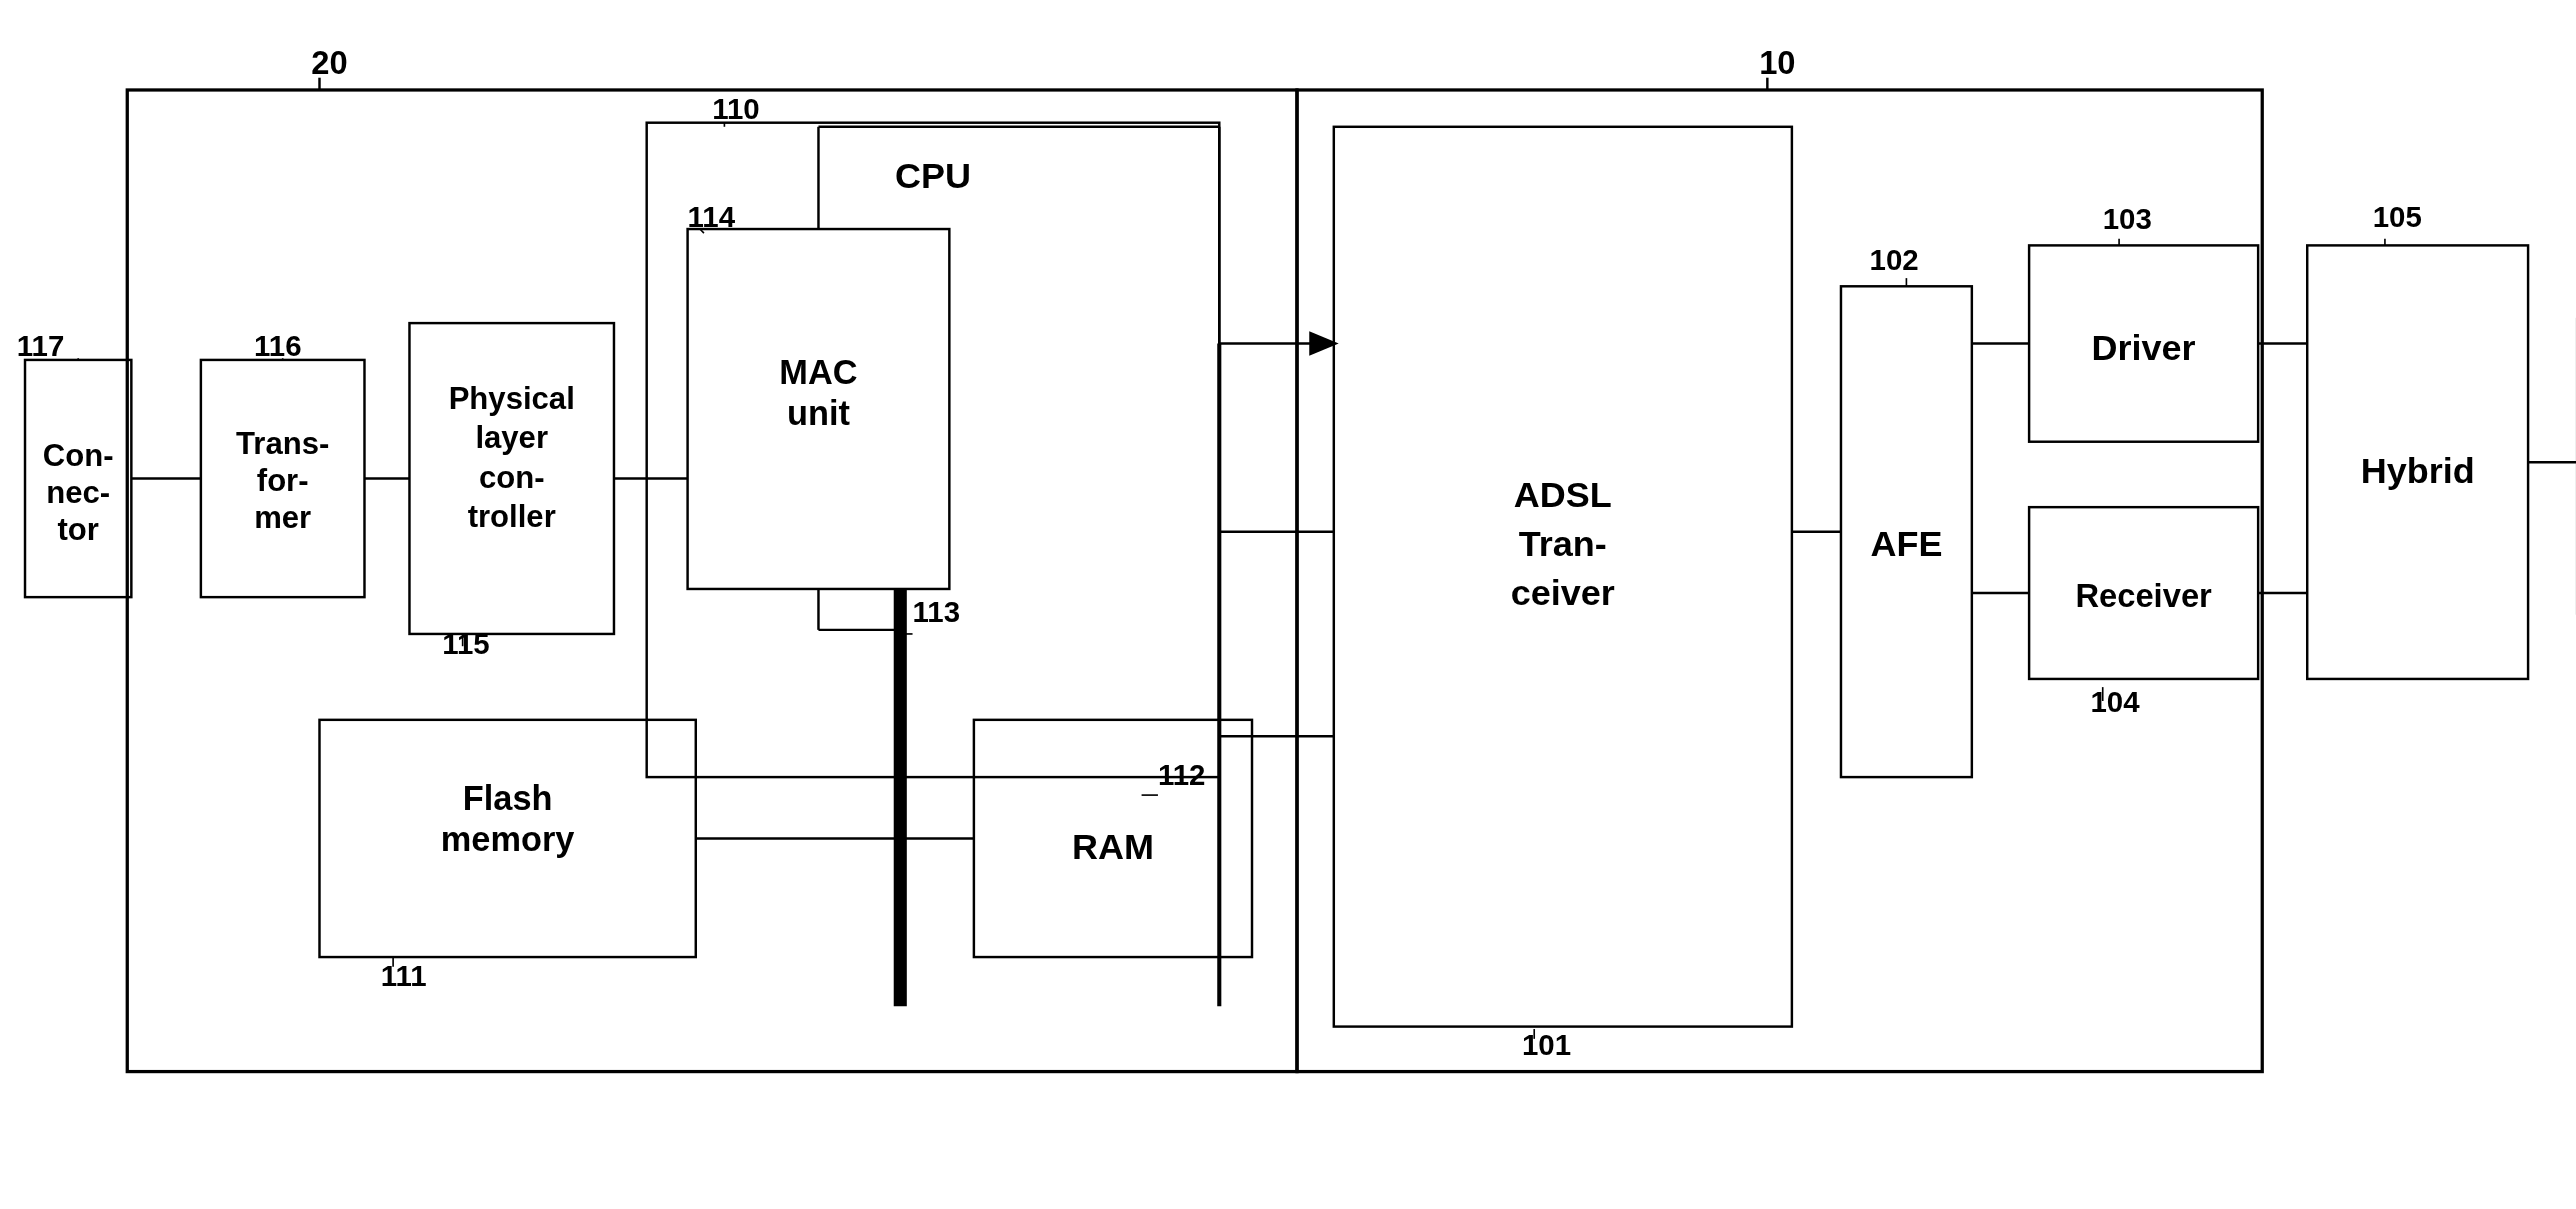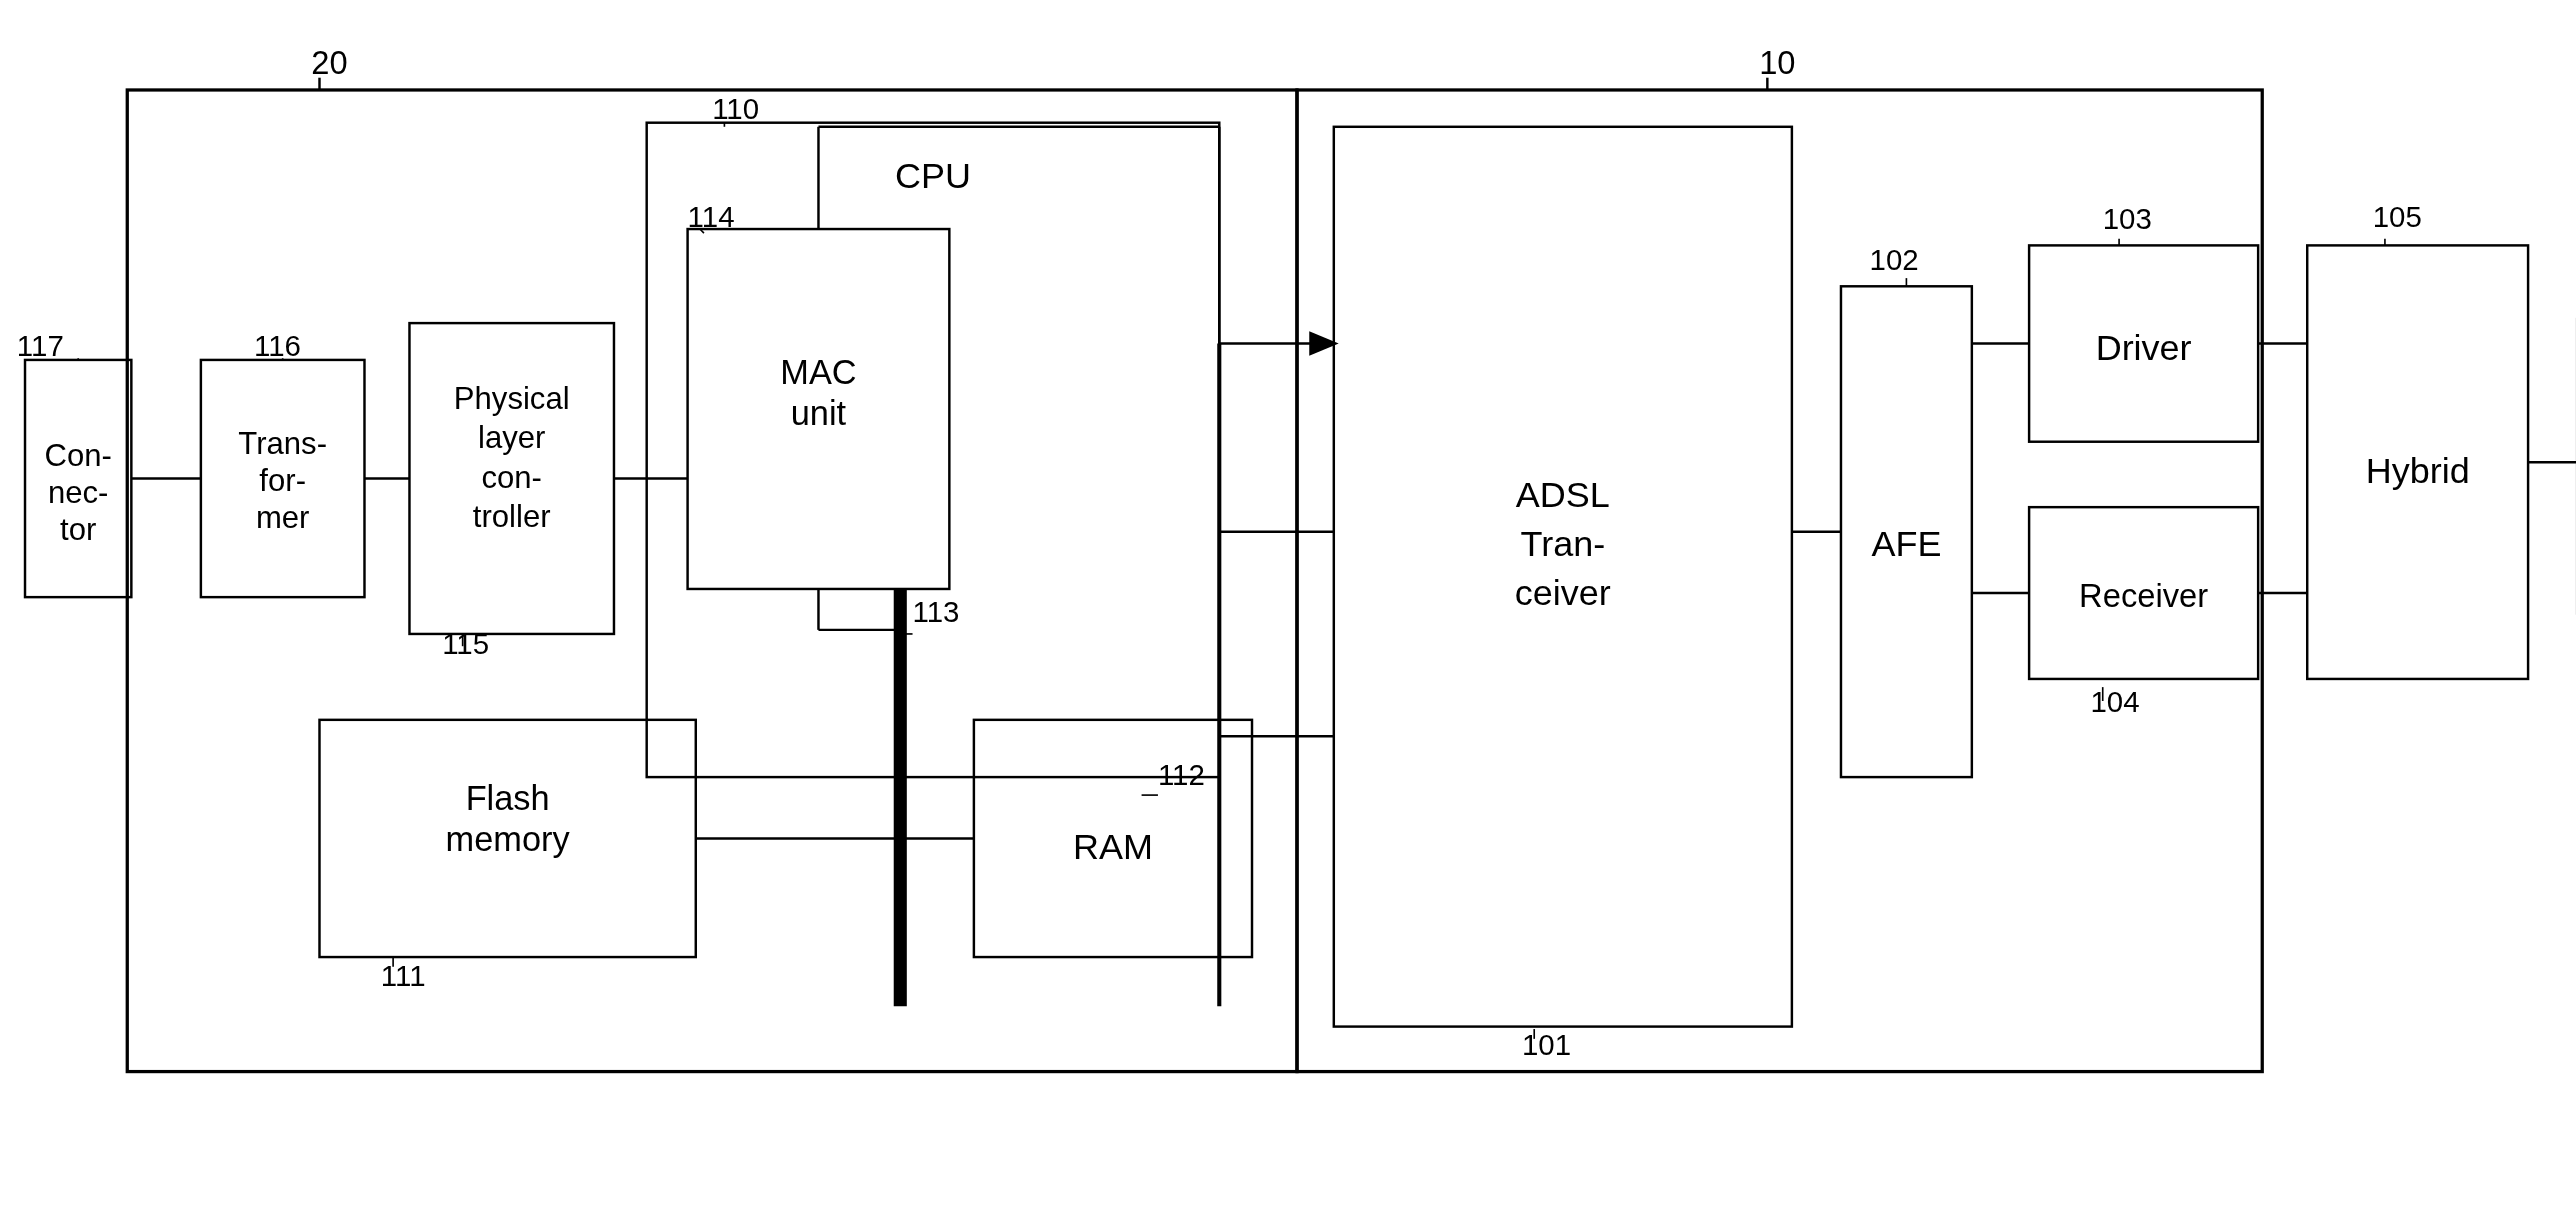--- a/index.html
+++ b/index.html
@@ -9,20 +9,21 @@
       width: 2576px;
       height: 1209px;
       overflow: hidden;
       position: relative;
     }
     .diagram-container {
       position: absolute;
       top: 0; left: 0;
       width: 2576px;
       height: 1209px;
+      font-weight: bold;
     }
     svg {
       position: absolute;
       top: 0; left: 0;
       width: 2576px;
       height: 1209px;
     }
   </style>
 </head>
 <body>

